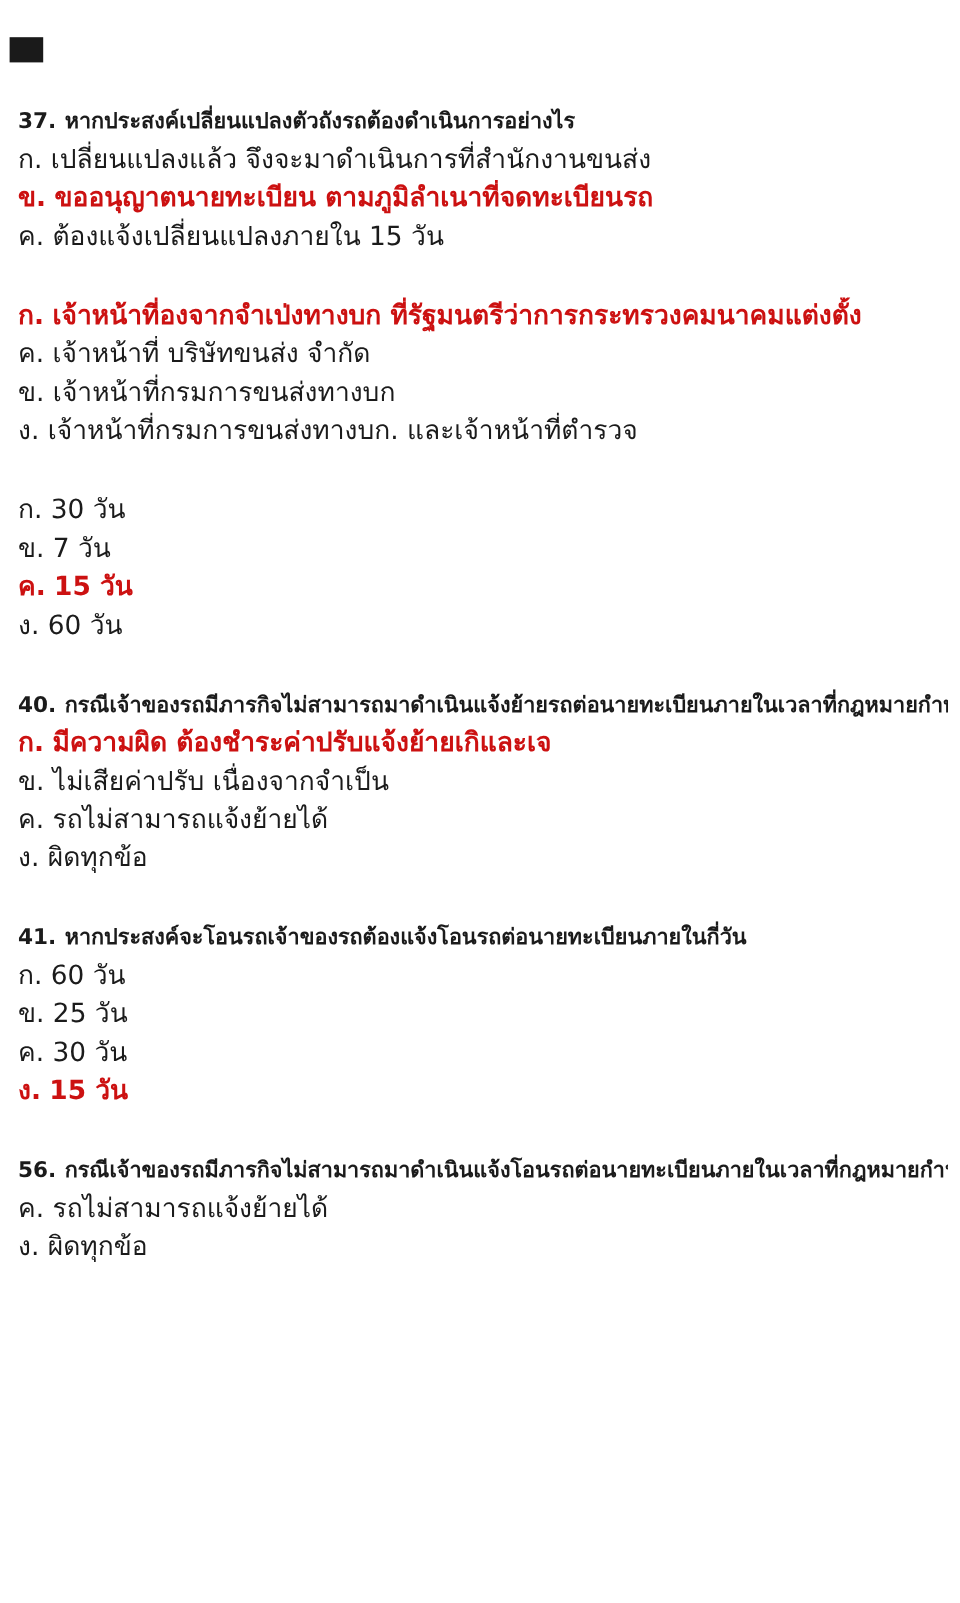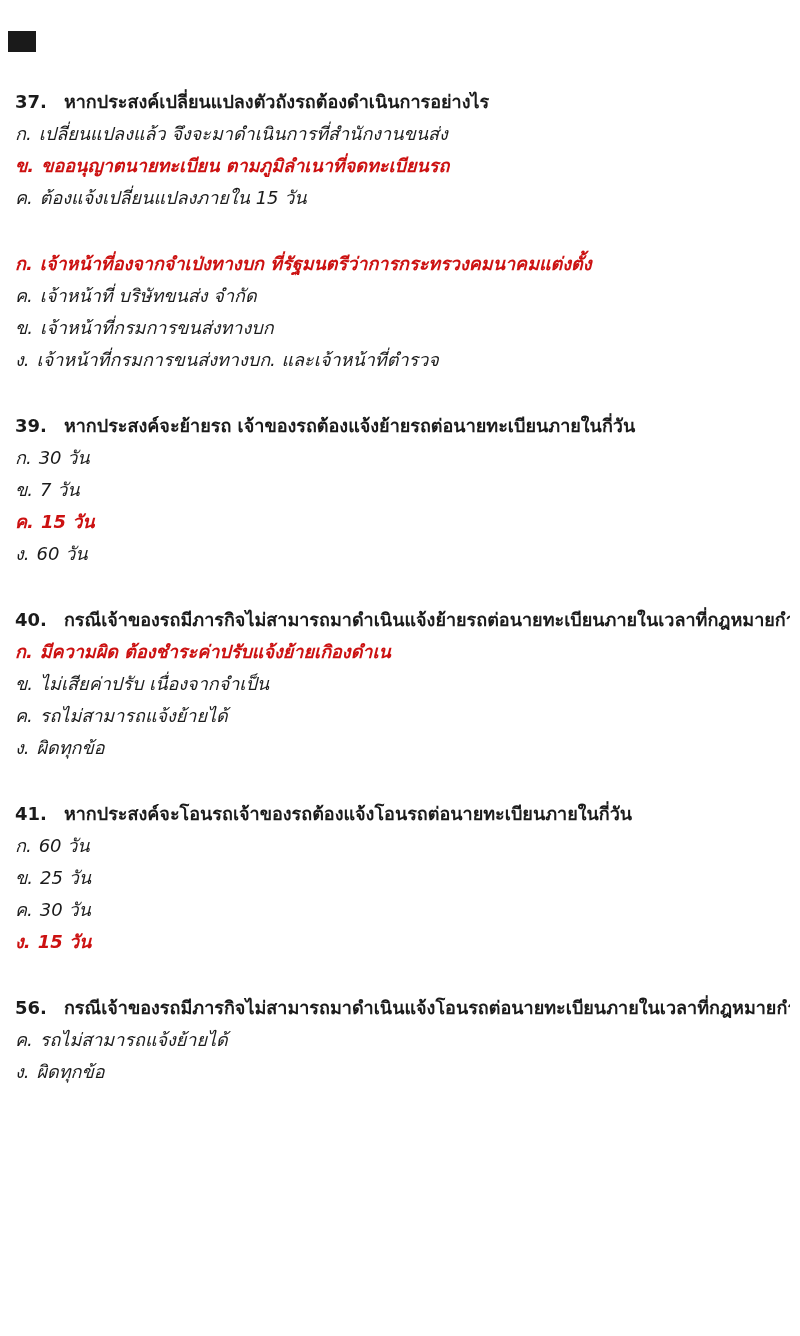--- a/index.html
+++ b/index.html
@@ -24,28 +24,27 @@
     background: var(--mark, #1a1a1a);
   }
   .question { margin-bottom: 34px; }
   .q-heading {
     font-size: 18px;
     font-weight: bold;
     line-height: 32px;
     white-space: nowrap;
     overflow: hidden;
   }
-  .q-num { margin-right: 17px; }
+  .q-num { margin-right: 7px; }
   .option {
-    font-size: 18px;
+    font-size: 22px;
     font-weight: normal;
     line-height: 32px;
     white-space: nowrap;
     overflow: hidden;
-    font-style: italic;
   }
   .opt-label { margin-right: 7px; }
   .correct { color: var(--red, #cc1111); font-weight: bold; }
 </style>
 </head>
 <body style="background: rgb(255, 255, 255);">
 
 <div class="doc">
   <div class="corner-mark"></div>
   <div id="questions">
@@ -59,34 +58,31 @@
       </section>
 
   <section class="question">
   <div class="option correct"><span class="opt-label">ก.</span><span class="opt-text">เจ้าหน้าที่องจากจำเป่งทางบก ที่รัฐมนตรีว่าการกระทรวงคมนาคมแต่งตั้ง</span></div>
         <div class="option"><span class="opt-label">ค.</span><span class="opt-text">เจ้าหน้าที่ บริษัทขนส่ง จำกัด</span></div>
         <div class="option"><span class="opt-label">ข.</span><span class="opt-text">เจ้าหน้าที่กรมการขนส่งทางบก</span></div>
         <div class="option"><span class="opt-label">ง.</span><span class="opt-text">เจ้าหน้าที่กรมการขนส่งทางบก. และเจ้าหน้าที่ตำรวจ</span></div>
       </section>
 
   <section class="question">
-    <div class="q-heading">
-      <span class="q-num">39.</span><span class="q-text">หากประสงค์จะย้ายรถ เจ้าของรถต้องแจ้งย้ายรถต่อนายทะเบียนภายในกี่วัน</span>
-    </div>
   <div class="option"><span class="opt-label">ก.</span><span class="opt-text">30 วัน</span></div>
         <div class="option"><span class="opt-label">ข.</span><span class="opt-text">7 วัน</span></div>
         <div class="option correct"><span class="opt-label">ค.</span><span class="opt-text">15 วัน</span></div>
         <div class="option"><span class="opt-label">ง.</span><span class="opt-text">60 วัน</span></div>
       </section>
 
   <section class="question">
     <div class="q-heading">
       <span class="q-num">40.</span><span class="q-text">กรณีเจ้าของรถมีภารกิจไม่สามารถมาดำเนินแจ้งย้ายรถต่อนายทะเบียนภายในเวลาที่กฎหมายกำหนด ข้อใดถูกต้อง</span>
     </div>
-  <div class="option correct"><span class="opt-label">ก.</span><span class="opt-text">มีความผิด ต้องชำระค่าปรับแจ้งย้ายเกิองดำเน</span></div>
+  <div class="option correct"><span class="opt-label">ก.</span><span class="opt-text">มีความผิด ต้องชำระค่าปรับแจ้งย้ายเกิและเจ</span></div>
         <div class="option"><span class="opt-label">ข.</span><span class="opt-text">ไม่เสียค่าปรับ เนื่องจากจำเป็น</span></div>
         <div class="option"><span class="opt-label">ค.</span><span class="opt-text">รถไม่สามารถแจ้งย้ายได้</span></div>
         <div class="option"><span class="opt-label">ง.</span><span class="opt-text">ผิดทุกข้อ</span></div>
       </section>
 
   <section class="question">
     <div class="q-heading">
       <span class="q-num">41.</span><span class="q-text">หากประสงค์จะโอนรถเจ้าของรถต้องแจ้งโอนรถต่อนายทะเบียนภายในกี่วัน</span>
     </div>
   <div class="option"><span class="opt-label">ก.</span><span class="opt-text">60 วัน</span></div>

